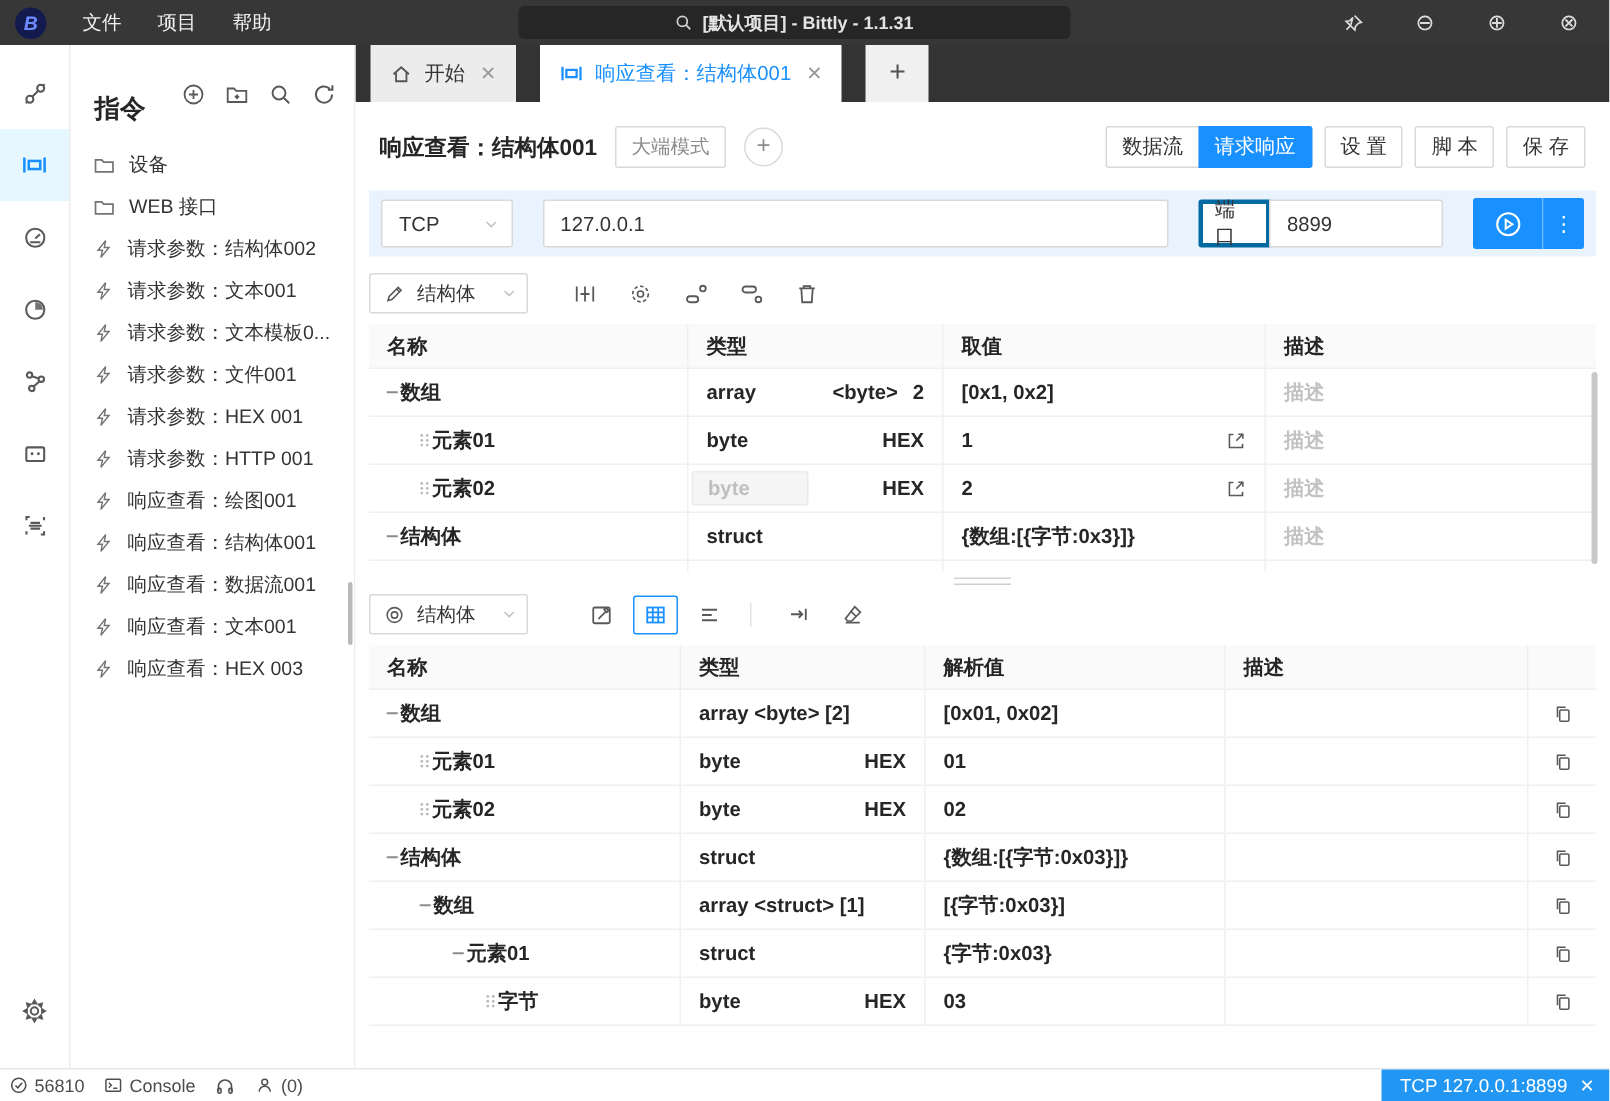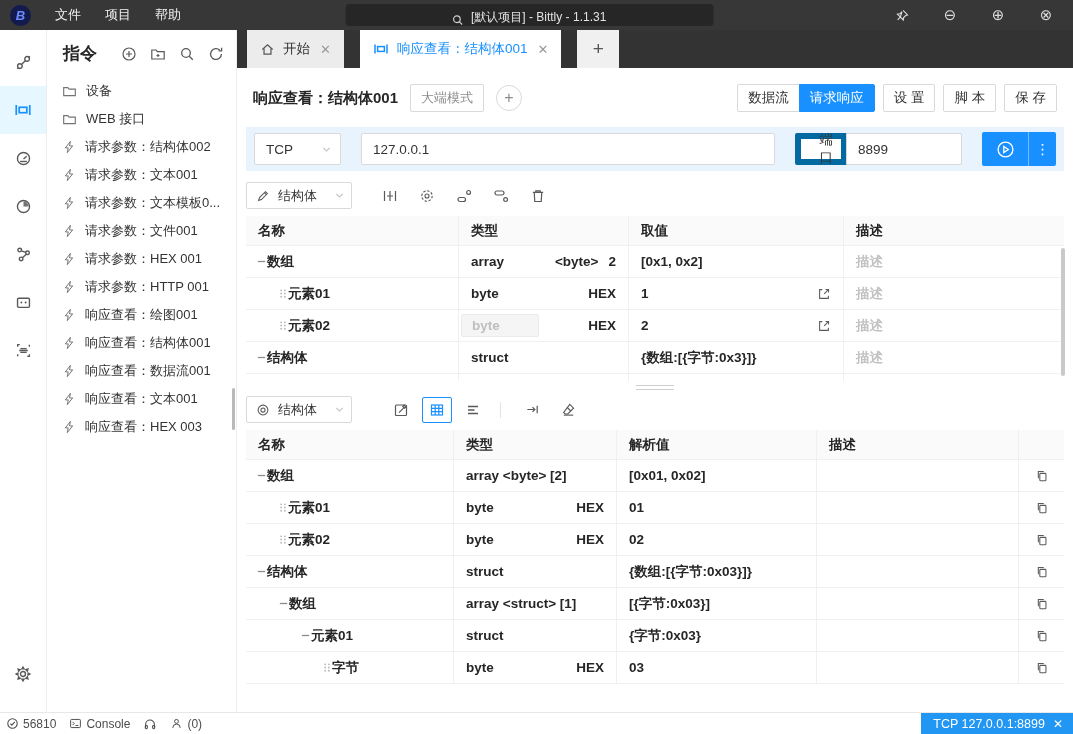--- a/index.html
+++ b/index.html
@@ -5,37 +5,37 @@
   * { margin:0; padding:0; box-sizing:border-box; }
   html,body { width:1073px; height:734px; }
   body { font-family:"Liberation Sans","DejaVu Sans",sans-serif; background:#fff; color:#262626; overflow:hidden; }
   #window { width:1073px; height:734px; display:flex; flex-direction:column; background:#fff; }
 
   
   .titlebar { height:30px; background:#373737; display:flex; align-items:center; padding:0 10px; position:relative; flex:0 0 30px; }
   .logo { width:21px; height:21px; border-radius:50%; background:#131b4e; color:#6e8bff; font-weight:bold; font-style:italic; font-size:13px; display:flex; align-items:center; justify-content:center; margin-right:14px; }
   .menus { display:flex; gap:4px; }
   .menu-item { color:#f0f0f0; font-size:13px; padding:3px 10px; cursor:default; }
-  .tb-search { position:absolute; left:50%; top:4px; transform:translateX(-52%); width:368px; height:22px; background:#262626; border-radius:4px; display:flex; align-items:flex-end; justify-content:center; gap:7px; color:#e3e3e3; font-size:12px; }
+  .tb-search { position:absolute; left:50%; top:4px; transform:translateX(-52%); width:368px; height:22px; background:#262626; border-radius:4px; display:flex; align-items:center; justify-content:center; gap:7px; color:#e3e3e3; font-size:12px;font-weight:bold; }
   .win-controls { margin-left:auto; display:flex; align-items:center; gap:14px; }
   .win-btn { color:#dcdcdc; width:34px; height:26px; display:flex; align-items:center; justify-content:center; font-size:15px; }
 
   
   .app-row { flex:1 1 auto; display:flex; min-height:0; }
 
   
   .rail { width:47px; border-right:1px solid #ededed; display:flex; flex-direction:column; align-items:stretch; padding-top:8px; position:relative; }
   .rail-item { height:48px; display:flex; align-items:center; justify-content:center; color:#595959; }
   .rail-item.active { background:#e6f7ff; color:#1890ff; }
   .rail-bottom { margin-top:auto; margin-bottom:14px; }
 
   
   .sidebar { width:190px; border-right:1px solid #ededed; display:flex; flex-direction:column; position:relative; }
   .sb-head { display:flex; align-items:center; padding:12px 12px 10px 16px; gap:13px; }
-  .sb-title { font-size:17px; font-weight:bold; margin-right:auto; }
+  .sb-title { font-size:17px; font-weight:bold; margin-right:auto;margin-top:19px; }
   .sb-tool { color:#595959; display:flex; }
   .sb-list { flex:1; overflow:hidden; padding-top:2px; }
   .sb-item { height:28px; display:flex; align-items:center; gap:9px; padding-left:15px; font-size:13px; color:#333; white-space:nowrap; }
   .sb-item .gl { color:#737373; display:flex; flex:0 0 auto; }
   .sb-scroll { position:absolute; right:1px; top:358px; width:3px; height:42px; background:#b9b9b9; border-radius:2px; }
 
   
   .main { flex:1; display:flex; flex-direction:column; min-width:0; }
   .tabstrip { height:38px; background:#333333; display:flex; align-items:stretch; padding-left:10px; gap:16px; flex:0 0 38px; }
   .tab { display:flex; align-items:center; gap:8px; padding:0 13px; font-size:13.5px; }
@@ -59,21 +59,21 @@
   .navbtn.act-true { background:#1890ff; border-color:#1890ff; color:#fff; }
 
   
   .conn { margin:13px 9px 0 9px; background:#e8f3fd; padding:5px 8px; display:flex; align-items:center; gap:20px; flex:0 0 auto; }
   .sel { background:#fff; border:1px solid #d9d9d9; border-radius:2px; height:32px; display:flex; align-items:center; padding:0 8px 0 11px; font-size:13.5px; color:#333; gap:8px; }
   .sel .chev { margin-left:auto; color:#c3c3c3; display:flex; }
   .sel-proto { width:88px; }
   .inp { background:#fff; border:1px solid #d9d9d9; border-radius:2px; height:32px; font-size:13.5px; color:#333; padding:0 11px; font-family:inherit; outline:none; }
   .inp-host { width:420px; }
   .port-group { display:flex; }
-  .port-label { border:6px solid #0369a1; border-radius:2px 0 0 2px; background:#fff; height:32px; display:flex; align-items:center; padding:0 8px; font-size:13.5px; color:#333;text-align:right; }
+  .port-label { border:3px solid #0369a1; border-radius:2px 0 0 2px; background:#fff; height:32px; display:flex; align-items:center; padding:0 8px; font-size:13.5px; color:#333; }
   .inp-port { width:116px; border-radius:0 2px 2px 0; margin-left:-1px; }
   .send-group { margin-left:auto; display:flex; height:34px; }
   .btn-send { width:46px; background:#1890ff; border:none; border-radius:2px 0 0 2px; display:flex; align-items:center; justify-content:center; color:#fff; }
   .btn-more { width:28px; background:#1890ff; border:none; border-left:1px solid rgba(255,255,255,.4); border-radius:0 2px 2px 0; color:#fff; font-size:14px; display:flex; align-items:center; justify-content:center; }
 
   
   .toolbar { margin:11px 9px 7px 9px; display:flex; align-items:center; height:27px; flex:0 0 auto; }
   .sel-fmt { height:27px; width:106px; font-size:13px; padding:0 6px 0 9px; }
   .tool-icons { display:flex; align-items:center; gap:21px; margin-left:30px; color:#595959; }
   .tool-ic { display:flex; color:#595959; }

